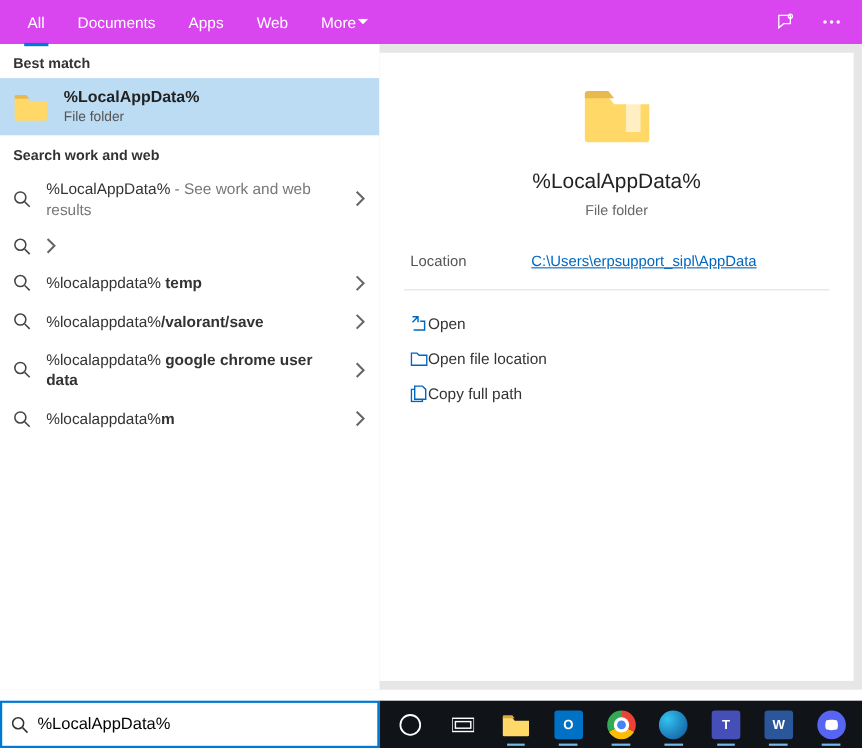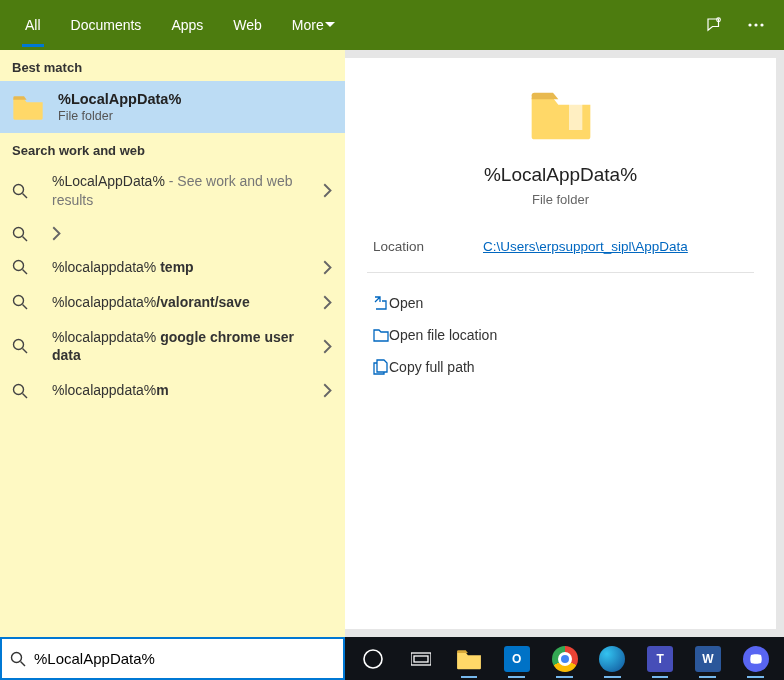--- a/index.html
+++ b/index.html
@@ -1,36 +1,36 @@
 <!DOCTYPE html>
 <html><head>
 <meta charset="utf-8">
 <style>
 * { margin:0; padding:0; box-sizing:border-box; font-family:"Segoe UI",Arial,sans-serif; }
 body { width:784px; height:680px; background:#fff; overflow:hidden; position:relative; }
 
-.tabs { height:50px; background:#4d7c0f; display:flex; align-items:center; padding:0 0 0 10px; color:#fff; position:relative; }
+.tabs { height:40px; background:#d946ef; display:flex; align-items:center; padding:0 0 0 10px; color:#fff; position:relative; }
 .tab { padding:14px 15px; font-size:14px; cursor:pointer; position:relative; }
 .tab.active::after { content:""; position:absolute; left:12px; right:12px; bottom:0; height:3px; background:#0078d4; }
 .tab-more { display:flex; align-items:center; gap:1px; }
 .tabs-right { position:absolute; right:20px; display:flex; gap:25px; align-items:center; }
 .tabs-right svg { fill:#fff; }
 
 .body { display:flex; height:587px; background:#e6e6e6; }
-.left { width:345px; background:#fef9c3; overflow:hidden; }
+.left { width:345px; background:#ffffff; overflow:hidden; }
 .right { flex:1; background:#fff; margin:8px 8px 8px 0; }
 
 .section-hdr { font-size:13px; font-weight:600; padding:10px 12px 6px; color:#333; }
 
 .best { display:flex; align-items:center; padding:10px 12px; background:#bcdcf4; gap:14px; }
 .folder-ico { width:32px; height:28px; }
 .best-txt .t1 { font-size:14.5px; font-weight:600; color:#222; }
 .best-txt .t2 { font-size:12.5px; color:#555; margin-top:2px; }
 
-.srow { display:flex; align-items:center; padding:8px 12px; gap:24px; position:relative; cursor:pointer; }
+.srow { display:flex; align-items:center; padding:8px 12px; gap:14px; position:relative; cursor:pointer; }
 .srow .mag { width:16px; height:16px; flex-shrink:0; }
 .srow .txt { font-size:14px; color:#333; flex:1; line-height:1.35; }
 .srow .txt b { font-weight:600; }
 .srow .gray { color:#777; }
 .srow .chev { width:10px; color:#666; }
 
 .preview { text-align:center; padding-top:28px; }
 .preview .big-ico { width:64px; height:56px; margin:0 auto 18px; }
 .preview h2 { font-size:19px; font-weight:400; color:#222; }
 .preview .sub { font-size:13px; color:#666; margin-top:6px; }

